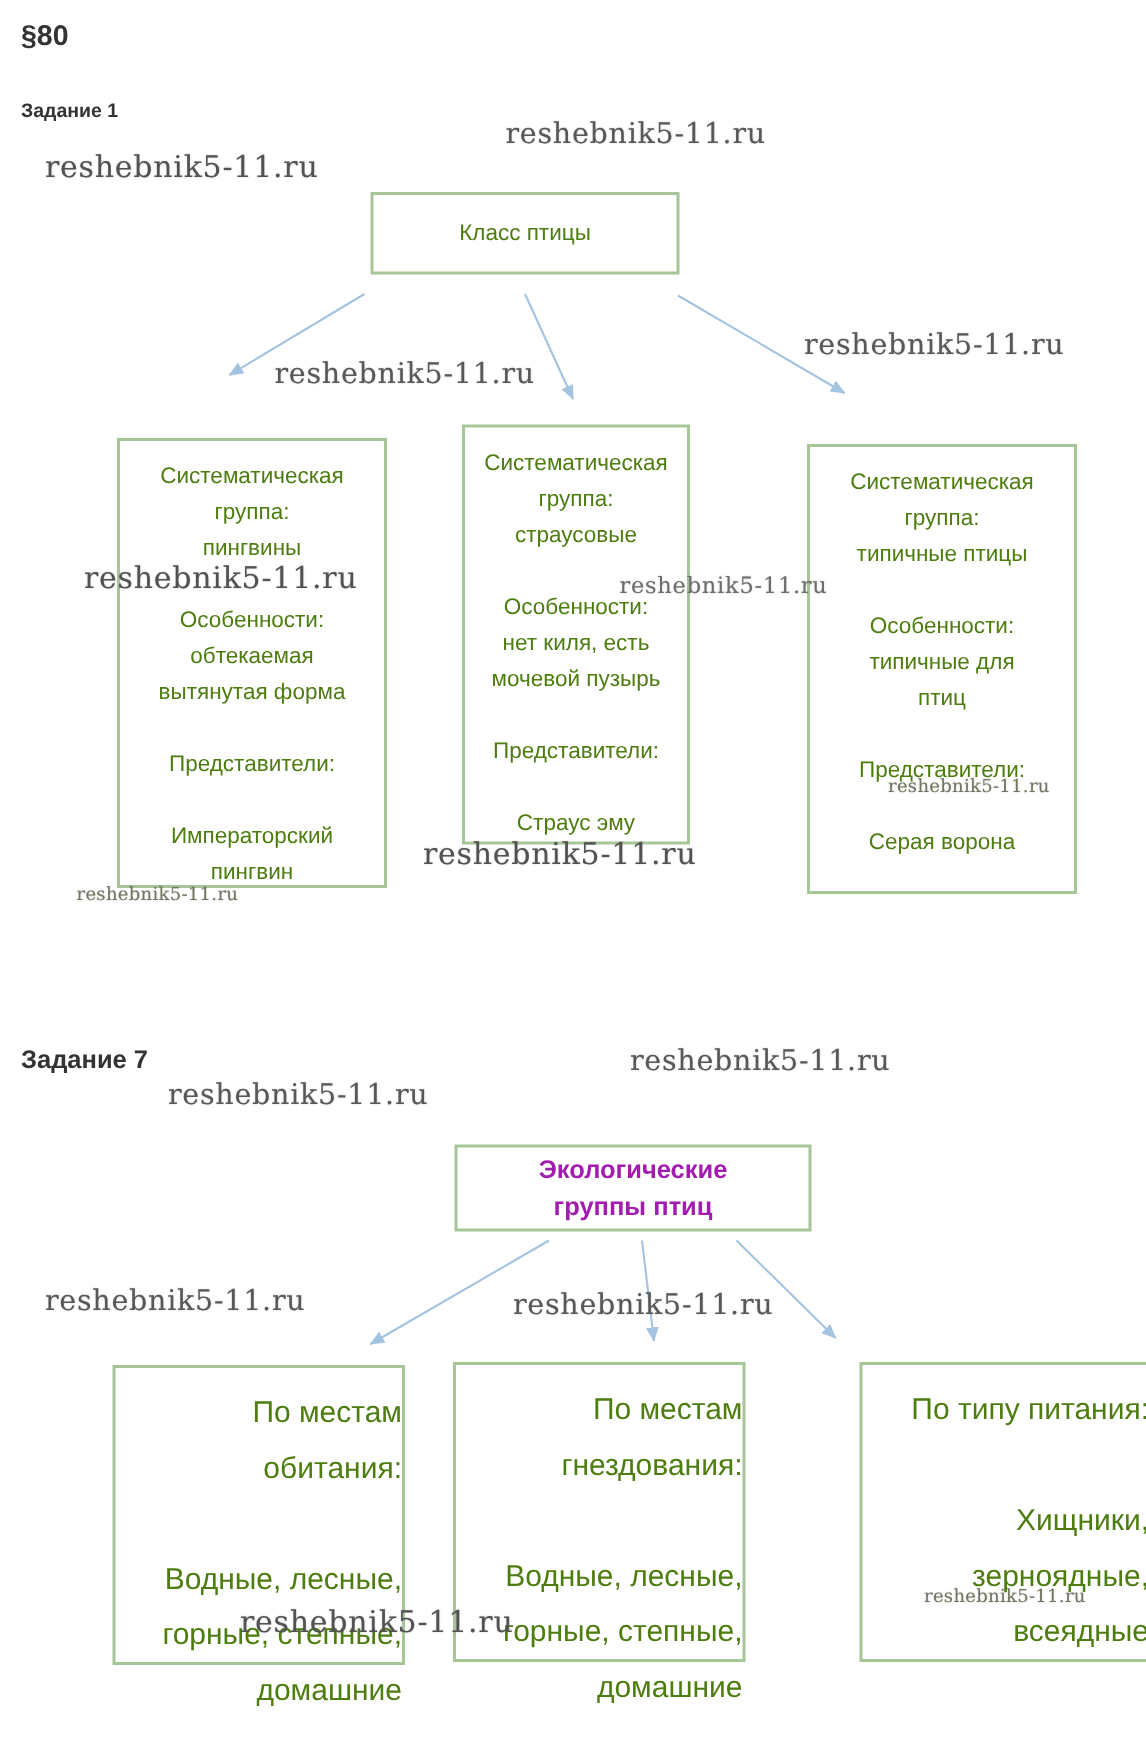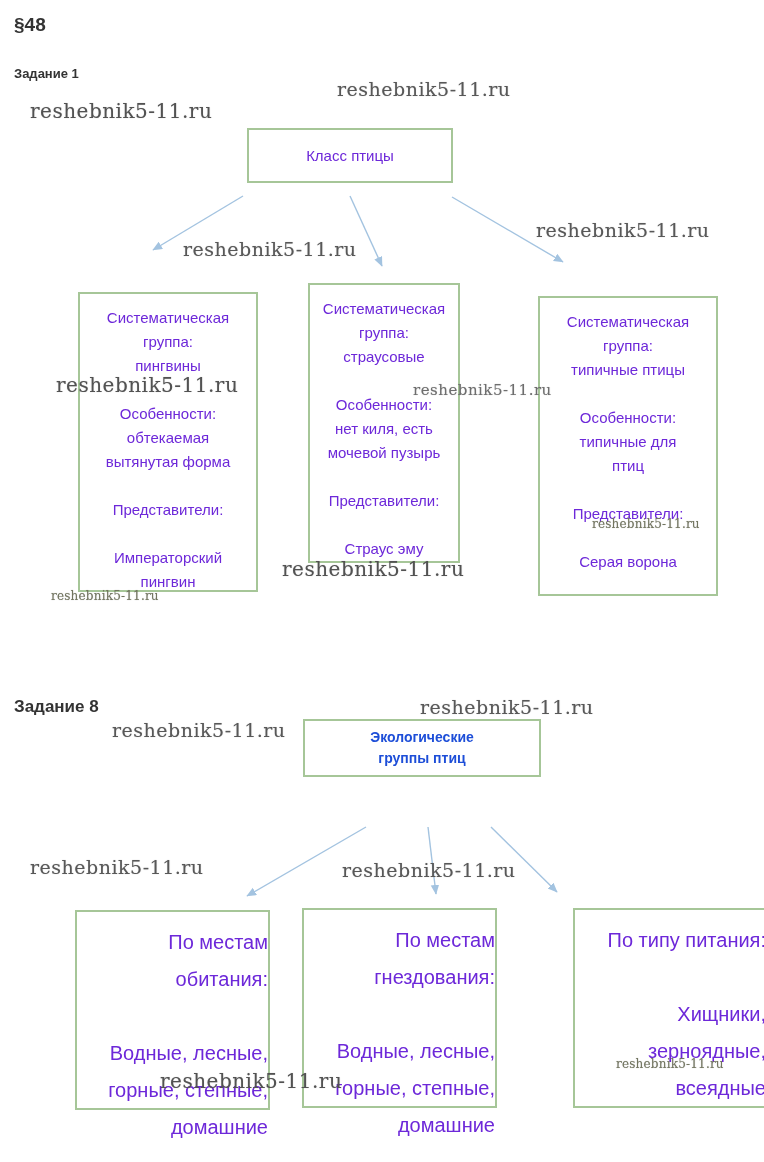--- a/index.html
+++ b/index.html
@@ -30,30 +30,30 @@
   .section-number { left: 14px; top: 14px; font-size: 19px; }
   .task1-title   { left: 14px; top: 66px; font-size: 13px; }
   .task2-title   { left: 14px; top: 697px; font-size: 17px; }
 
   .box {
     position: absolute;
     background: #ffffff;
     border: 2px solid #a6c698;
     box-sizing: border-box;
     z-index: 1;
-    color: #6d28d9;
+    color: #4d7c0f;
   }
   .root-box {
     display: flex;
     align-items: center;
     justify-content: center;
     text-align: center;
   }
   .t1-root { left: 247px; top: 128px; width: 206px; height: 55px; font-size: 15px; }
-  .t2-root { left: 303px; top: 719px; width: 238px; height: 58px; font-size: 14px; font-weight: 700; color: #1d4ed8; }
+  .t2-root { left: 303px; top: 763px; width: 238px; height: 58px; font-size: 17px; font-weight: 700; color: #a21caf; }
   .t2-root .box-lines { line-height: 1.5; padding-top: 0; }
 
   .box-lines {
     white-space: pre-line;
     text-align: center;
     padding-top: 12px;
     width: 100%;
   }
   .child-1 .box-lines { line-height: 1.6; font-size: 15px; }
   .child-2 .box-lines { line-height: 1.85; font-size: 20px; text-align: right; }
@@ -94,21 +94,21 @@
     <g stroke="#a3c3e0" stroke-width="1.4" fill="none">
       <line x1="243" y1="196" x2="153" y2="250" marker-end="url(#ah)"></line>
       <line x1="350" y1="196" x2="382" y2="266" marker-end="url(#ah)"></line>
       <line x1="452" y1="197" x2="563" y2="262" marker-end="url(#ah)"></line>
       <line x1="366" y1="827" x2="247" y2="896" marker-end="url(#ah)"></line>
       <line x1="428" y1="827" x2="436" y2="894" marker-end="url(#ah)"></line>
       <line x1="491" y1="827" x2="557" y2="892" marker-end="url(#ah)"></line>
     </g>
   </svg>
 
-  <div class="heading section-number">§48</div>
+  <div class="heading section-number">§80</div>
   <div class="heading task1-title">Задание 1</div>
 
   <div class="box root-box t1-root">
     <span>Класс птицы</span>
   </div>
 
   <div class="box child-1 t1-b1">
     <div class="box-lines">Систематическая
 группа:
 пингвины
@@ -142,21 +142,21 @@
 
 Особенности:
 типичные для
 птиц
 
 Представители:
 
 Серая ворона</div>
   </div>
 
-  <div class="heading task2-title">Задание 8</div>
+  <div class="heading task2-title">Задание 7</div>
 
   <div class="box root-box t2-root">
     <div class="box-lines">Экологические
 группы птиц</div>
   </div>
 
   <div class="box child-2 t2-b1">
     <div class="box-lines">По местам
 обитания:
 

